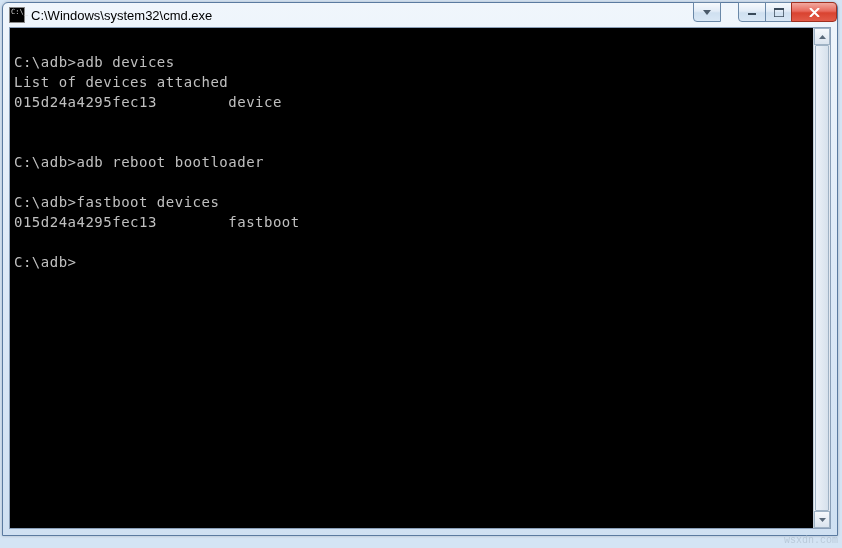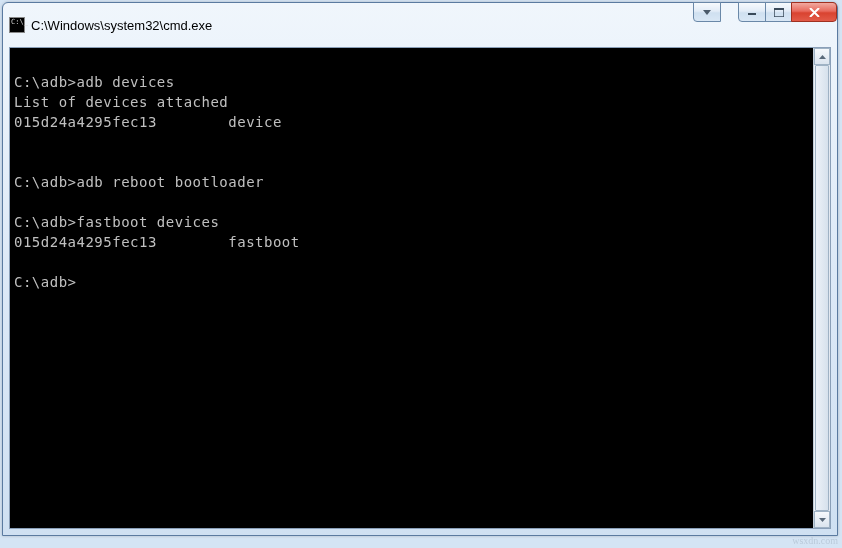--- a/index.html
+++ b/index.html
@@ -22,21 +22,21 @@
       width: 836px;
       height: 534px;
       border: 1px solid #5a7aa0;
       border-radius: 6px 6px 0 0;
       background: linear-gradient(to bottom, #f0f6fc 0%, #dde9f7 50%, #cfe0f2 100%);
       box-shadow: 0 0 3px rgba(0,0,0,0.2);
       display: flex;
       flex-direction: column;
     }
     .titlebar {
-      height: 44px;
+      height: 24px;
       display: flex;
       align-items: center;
       padding: 0 0 0 6px;
       position: relative;
     }
     .app-icon {
       width: 16px;
       height: 16px;
       background: #000;
       border: 1px solid #888;
@@ -136,21 +136,21 @@
       background: linear-gradient(to right, #edf2f8, #d6e1ec);
       border: 1px solid #9fb2c4;
       border-radius: 1px;
     }
     .watermark {
       position: absolute;
       right: 4px;
       bottom: 2px;
       font-size: 10px;
       color: #a8b8c8;
-      font-family: Liberation Serif, serif;
+      font-family: Liberation Mono, monospace;
       opacity: 0.6;
     }
   </style>
 </head>
 <body>
 
 <div class="window">
   <div class="titlebar">
     <div class="app-icon"></div>
     <div class="title-text">C:\Windows\system32\cmd.exe</div>

